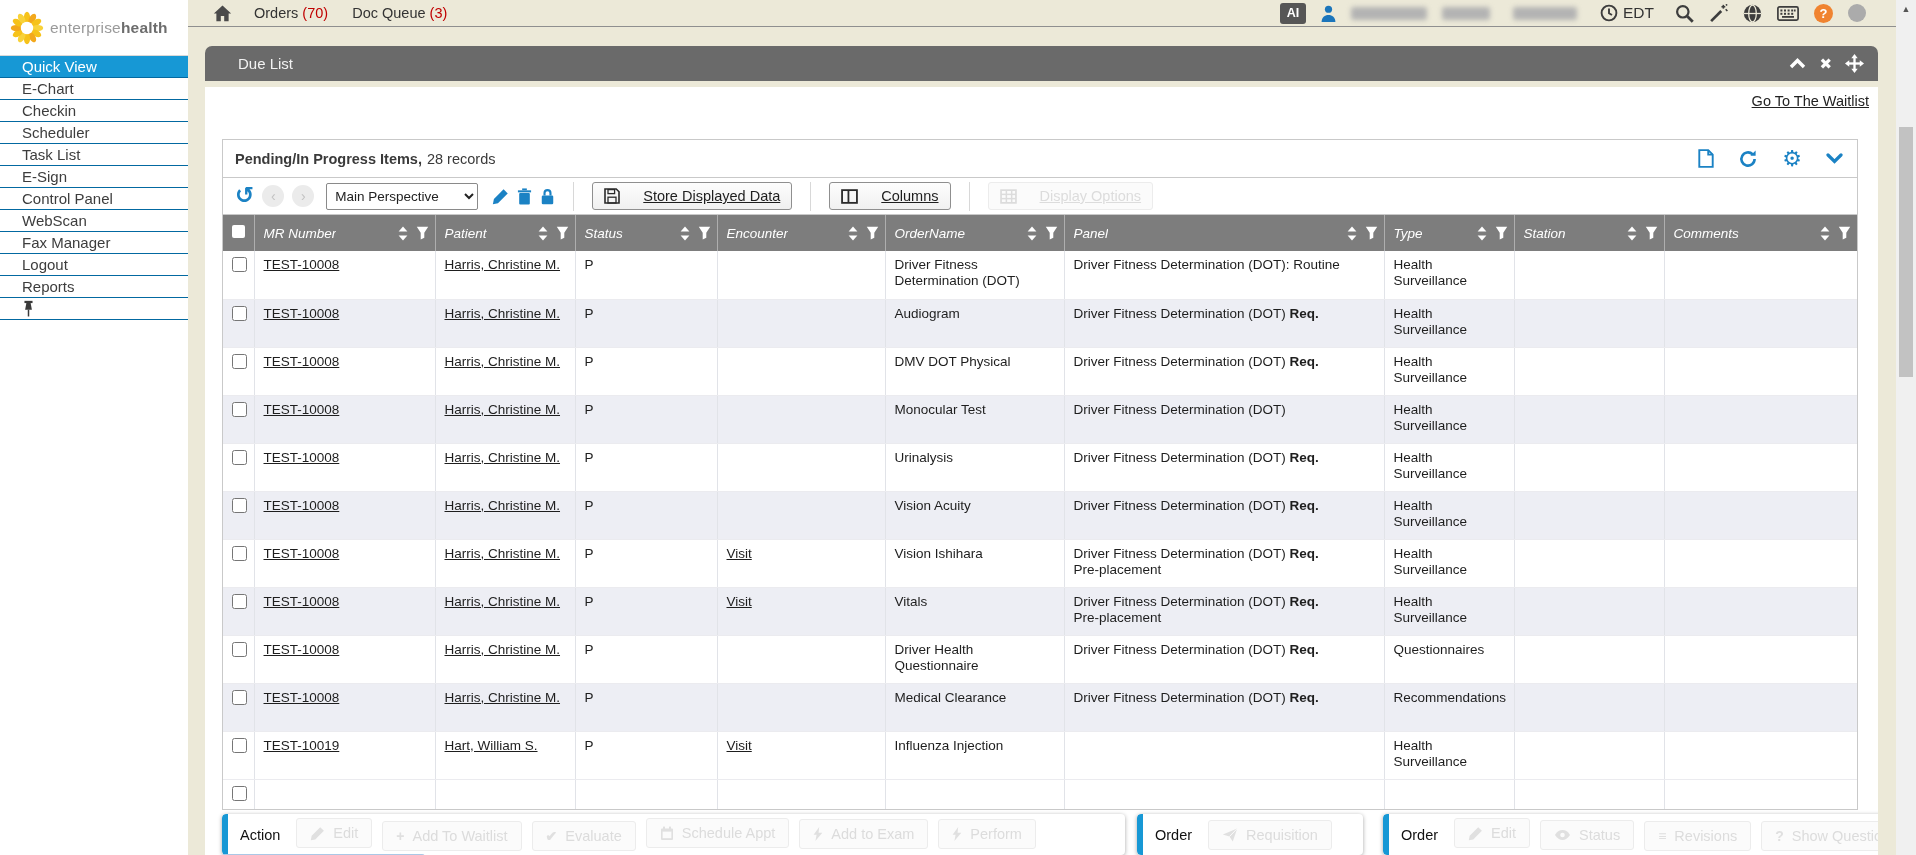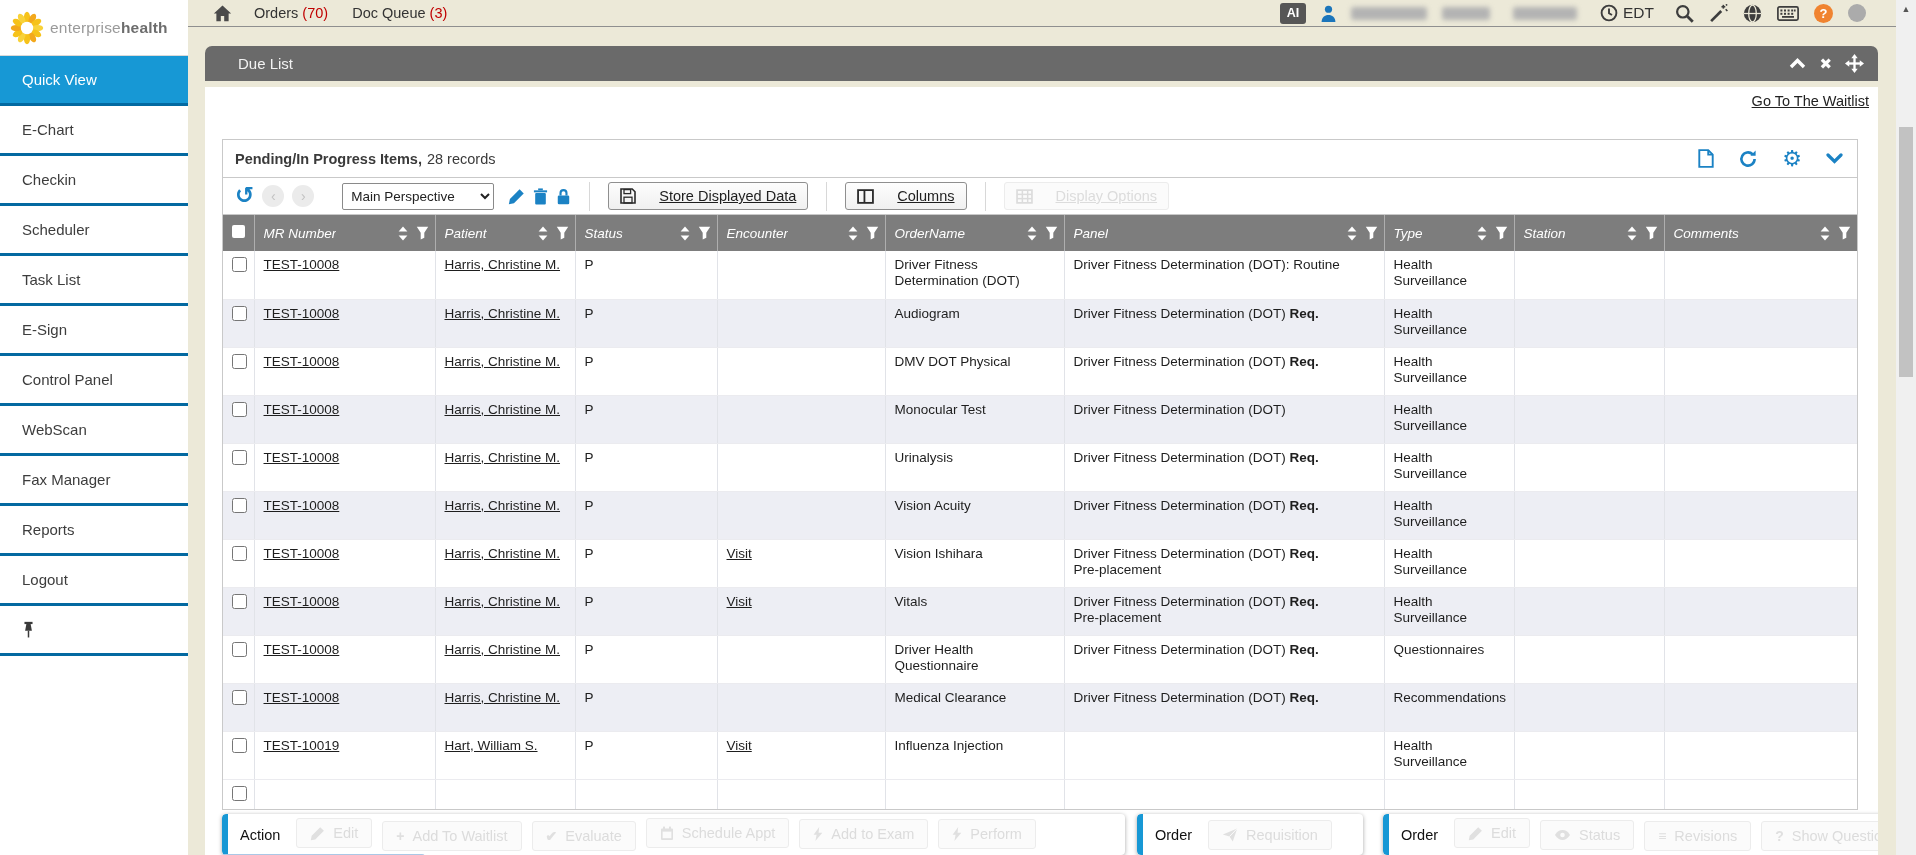--- a/index.html
+++ b/index.html
@@ -5,21 +5,21 @@
   * { box-sizing: border-box; margin: 0; padding: 0; }
   html,body { background:#d8d4c4; }
   body { font-family: "Liberation Sans", "DejaVu Sans", sans-serif; }
   .app { position:relative; width:1916px; height:855px; background:#ece9d8; overflow:hidden; margin:0 auto; }
 
   
   .logo-area { position:absolute; left:0; top:0; width:188px; height:55px; background:#ffffff; display:flex; align-items:center; padding-left:10px; gap:6px; }
   .logo-word { font-size:15.5px; color:#9a9a9a; letter-spacing:.2px; }
   .logo-word b { color:#6d6d6d; font-weight:700; }
   .sidebar { position:absolute; left:0; top:55px; width:188px; height:800px; background:#ffffff; border-top:1px solid #d9d9d9; }
-  .side-item { height:50px; display:flex; align-items:center; padding-left:22px; font-size:15px; color:#3d3d3d; border-bottom:3px solid #0369a1; cursor:pointer; background:#fff; }
+  .side-item { height:22px; display:flex; align-items:center; padding-left:22px; font-size:15px; color:#3d3d3d; border-bottom:1px solid #0369a1; cursor:pointer; background:#fff; }
   .side-item.active { background:#1798d5; color:#ffffff; }
   .side-item.pin-item { color:#3a3a3a; }
 
   
   .main { position:absolute; left:188px; top:0; width:1392px; height:855px; background:#ece9d8; }
   .topbar { position:absolute; left:0; top:0; width:1708px; height:27px; background:#ece9d8; border-bottom:1px solid #8f8f8f; display:flex; align-items:center; padding:0 30px 0 25px; }
   .topnav { display:flex; align-items:center; gap:24px; margin-left:22px; }
   .topnav-item { font-size:14.5px; color:#333; cursor:pointer; white-space:nowrap; }
   .topnav-item .cnt { color:#c00000; }
   .top-right { margin-left:auto; display:flex; align-items:center; gap:15px; }
@@ -40,21 +40,21 @@
   
   .grid { position:absolute; left:17px; top:52px; width:1636px; border:1px solid #c9c9c9; background:#fff; }
   .grid-title-row { height:38px; display:flex; align-items:center; padding:0 14px 0 12px; border-bottom:1px solid #c9c9c9; }
   .grid-title { font-size:14.5px; color:#3a3a3a; font-weight:700; }
   .grid-count { font-size:14.5px; color:#3a3a3a; margin-left:5px; font-weight:400; }
   .grid-title-icons { margin-left:auto; display:flex; align-items:center; gap:24px; }
   .gear-glyph { color:#1b82c4; font-size:22px; line-height:1; }
   .grid-toolbar { height:37px; display:flex; align-items:center; padding:0 10px 0 12px; border-bottom:1px solid #c9c9c9; gap:8px; }
   .undo-glyph { color:#1b82c4; font-size:23px; font-weight:700; line-height:1; cursor:pointer; transform:translateY(-1px); }
   .circle-btn { width:22px; height:22px; border-radius:50%; background:#ebebeb; color:#c2c2c2; font-size:14px; display:flex; align-items:center; justify-content:center; }
-  select.perspective { height:27px; min-width:152px; font-size:13.5px; font-family:inherit; color:#222; border:1px solid #8a8a8a; border-radius:2px; background:#fff; padding:0 4px; margin-left:20px; }
+  select.perspective { height:27px; min-width:152px; font-size:13.5px; font-family:inherit; color:#222; border:1px solid #8a8a8a; border-radius:2px; background:#fff; padding:0 4px; margin-left:4px; }
   .tb-sep { width:1px; height:29px; background:#d8d8d8; margin:0 10px; }
   .tb-btn { display:flex; align-items:flex-end; gap:23px; border:1px solid #8f8f8f; border-radius:3px; background:linear-gradient(#fdfdfd,#f0f0f0); font-size:14.5px; color:#1e1e1e; padding:5px 11px; cursor:pointer; white-space:nowrap;text-decoration:underline; }
   .tb-btn.disabled { border-color:#ececec; background:#fbfbfb; color:#dcdcdc; cursor:default; }
 
   table.duegrid { border-collapse:collapse; table-layout:fixed; width:1634px; }
   table.duegrid th { background:#7d7d7d; height:36px; padding:0 6px 0 9px; text-align:left; font-weight:400; }
   .h-wrap { display:flex; align-items:center;font-style:italic; }
   .h-label { color:#fff; font-size:13.5px; white-space:nowrap; overflow:hidden; }
   .h-icons { margin-left:auto; display:flex; align-items:center; gap:7px; }
   th:not(:first-child) { border-left:1px solid rgba(255,255,255,.38); }
@@ -138,24 +138,24 @@
         <div class="side-item">
           <span>Control Panel</span>
         </div>
         <div class="side-item">
           <span>WebScan</span>
         </div>
         <div class="side-item">
           <span>Fax Manager</span>
         </div>
         <div class="side-item">
+          <span>Logout</span>
+        </div>
+        <div class="side-item">
           <span>Reports</span>
-        </div>
-        <div class="side-item">
-          <span>Logout</span>
         </div>
       </div>
     <div class="side-item pin-item">
       <span>
         <svg width="13" height="17" viewBox="0 0 12 16">
           <rect x="2.2" y="0.8" width="7.6" height="2.1" fill="#3a3a3a"></rect>
           <path d="M4 2.9h4l1.2 6.2H2.8z" fill="#3a3a3a"></path>
           <rect x="5.3" y="9.1" width="1.4" height="6.4" fill="#3a3a3a"></rect>
         </svg>
       </span>

